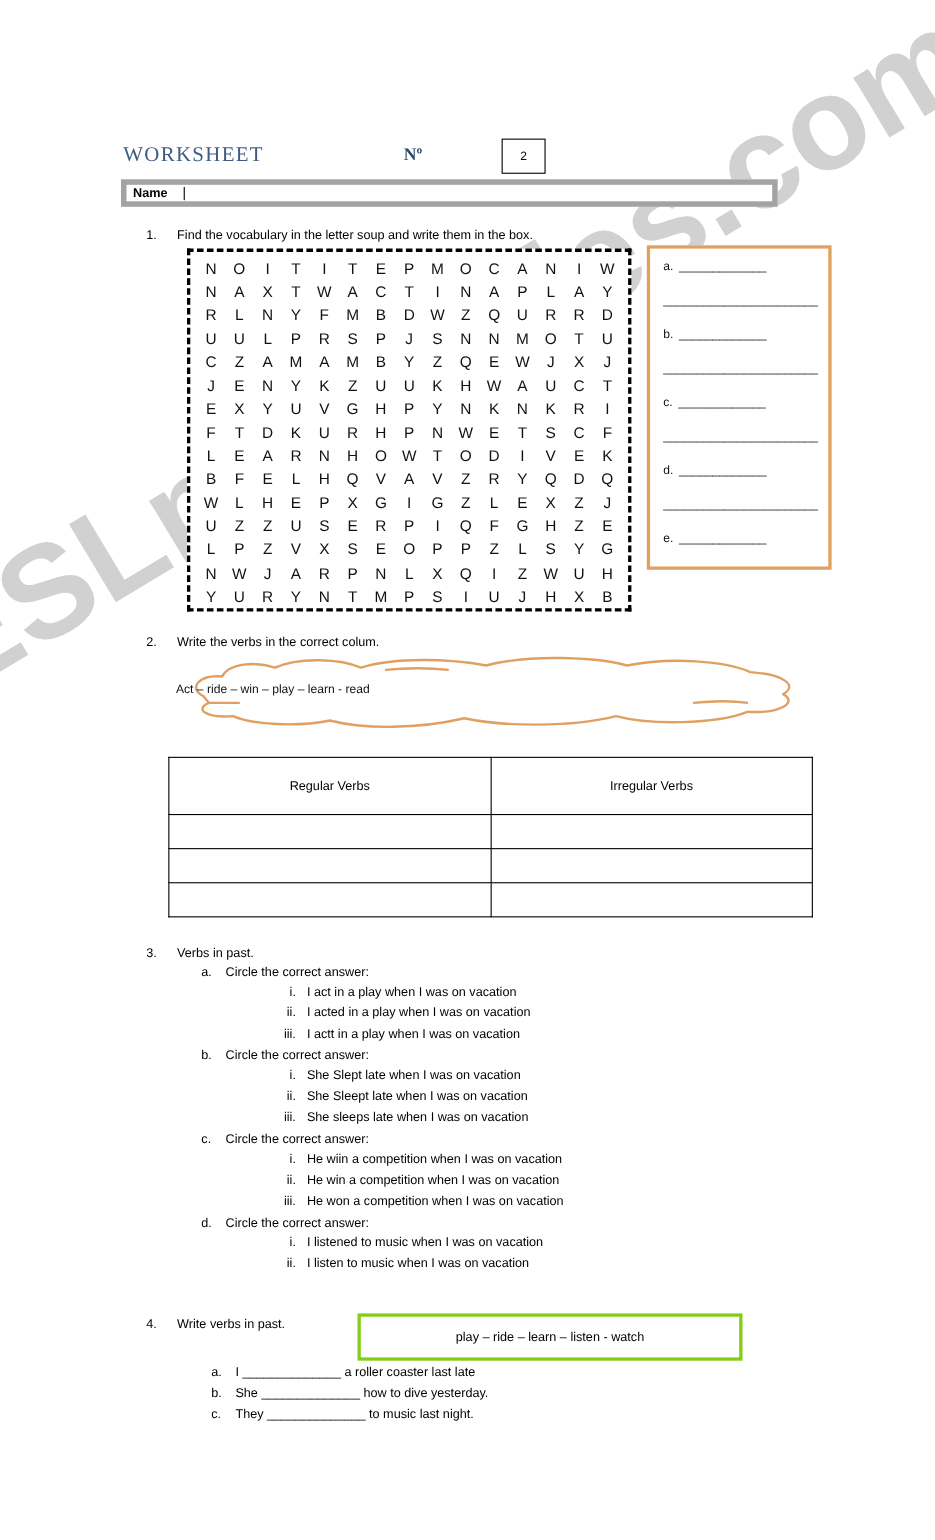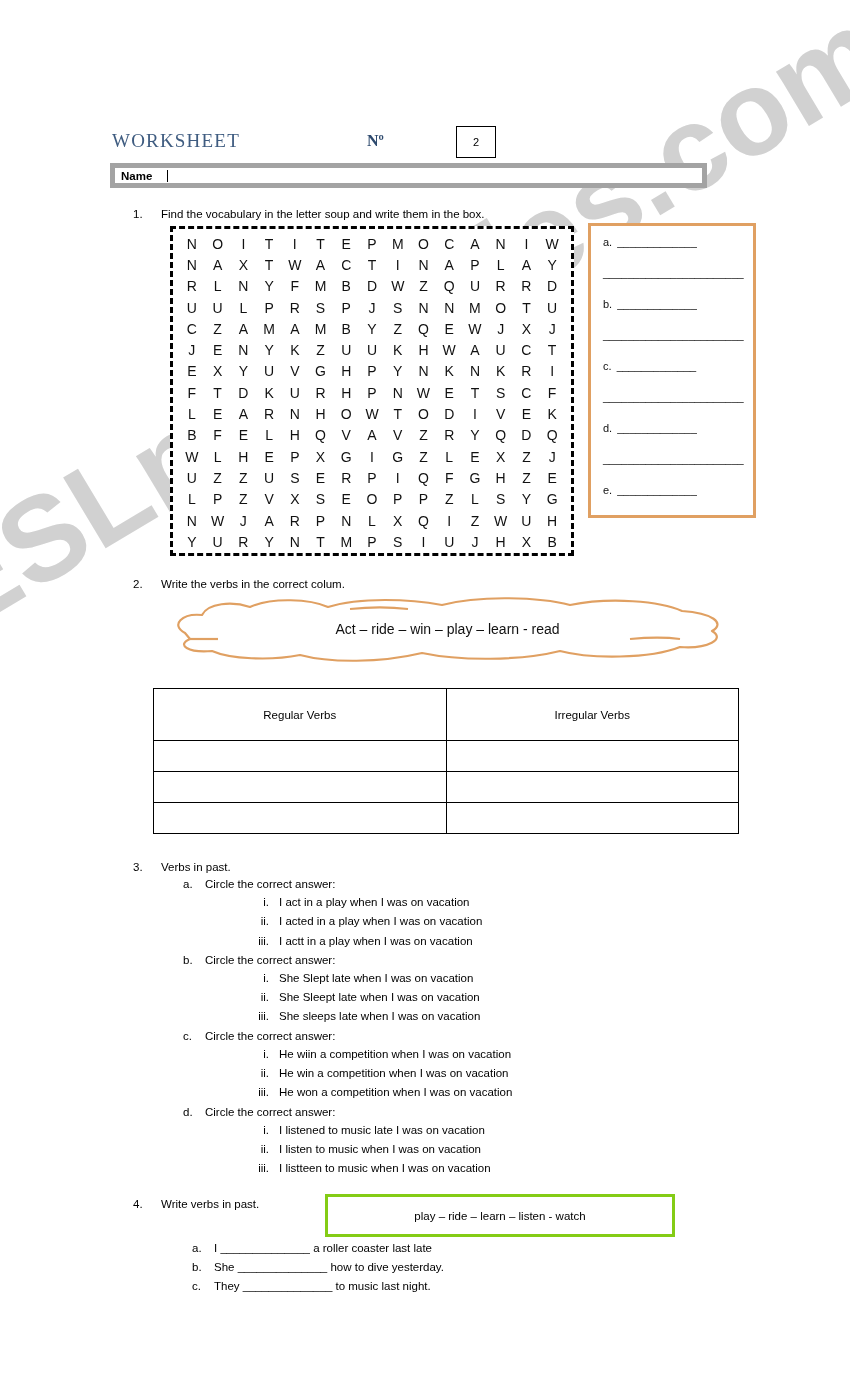--- a/index.html
+++ b/index.html
@@ -189,22 +189,21 @@
     top: 595px;
     width: 575px;
     height: 70px;
   }
   #cloud-wrap svg { display: block; }
   .cloud-text {
     position: absolute;
     left: 0;
     top: 26px;
     width: 575px;
-    text-align: center;
-    font-size: 14px;
+    font-size: 11px;
     font-family: "Liberation Sans", sans-serif;
     color: #111;
   }
 
   
   #verb-table {
     position: absolute;
     left: 153px;
     top: 688px;
     width: 586px;
@@ -654,23 +653,22 @@
           <div class="opt"><span class="rom">iii.</span><span>She sleeps late when I was on vacation</span></div>
         </div>
         <div class="grp">
           <div class="grp-title"><span class="alpha">c.</span><span>Circle the correct answer:</span></div>
           <div class="opt"><span class="rom">i.</span><span>He wiin a competition when I was on vacation</span></div>
           <div class="opt"><span class="rom">ii.</span><span>He win a competition when I was on vacation</span></div>
           <div class="opt"><span class="rom">iii.</span><span>He won a competition when I was on vacation</span></div>
         </div>
         <div class="grp">
           <div class="grp-title"><span class="alpha">d.</span><span>Circle the correct answer:</span></div>
-          <div class="opt"><span class="rom">i.</span><span>I listened to music late I was on vacation</span></div>
+          <div class="opt"><span class="rom">i.</span><span>I listened to music when I was on vacation</span></div>
           <div class="opt"><span class="rom">ii.</span><span>I listen to music when I was on vacation</span></div>
-          <div class="opt"><span class="rom">iii.</span><span>I listteen to music when I was on vacation</span></div>
         </div>
       </div>
   </div>
 
   <div id="sec4-head">
     <span class="q-num">4.</span><span>Write verbs in past.</span>
   </div>
   <div id="sec4-box">
     <span>play – ride – learn – listen - watch</span>
   </div>

